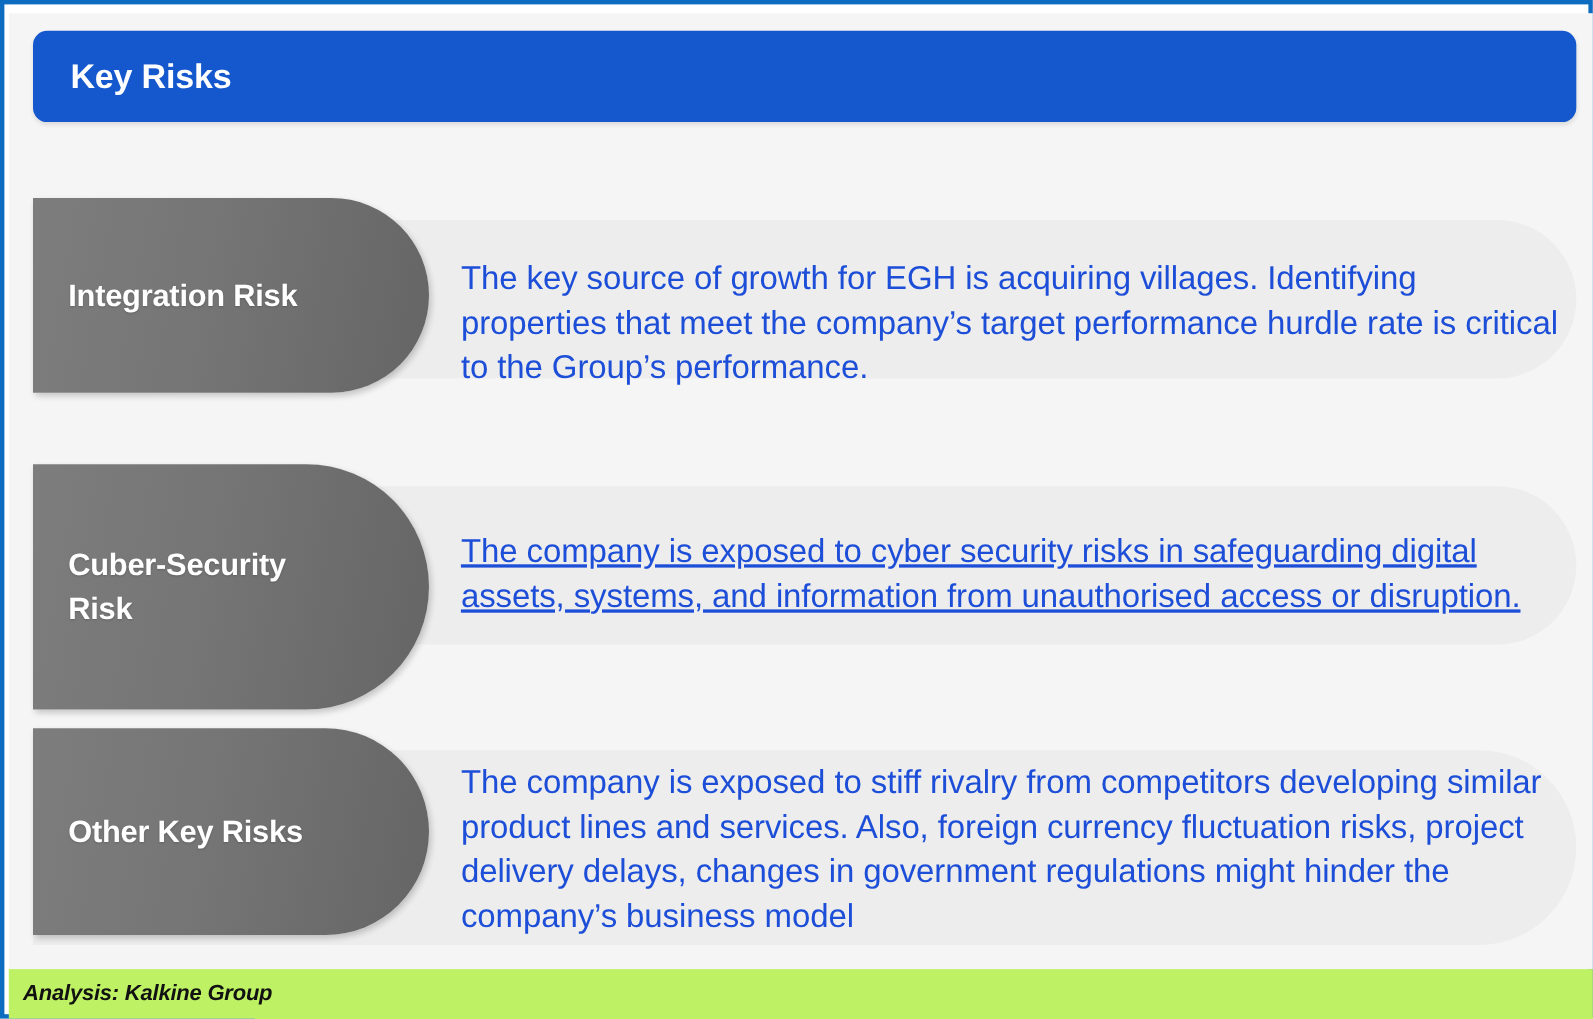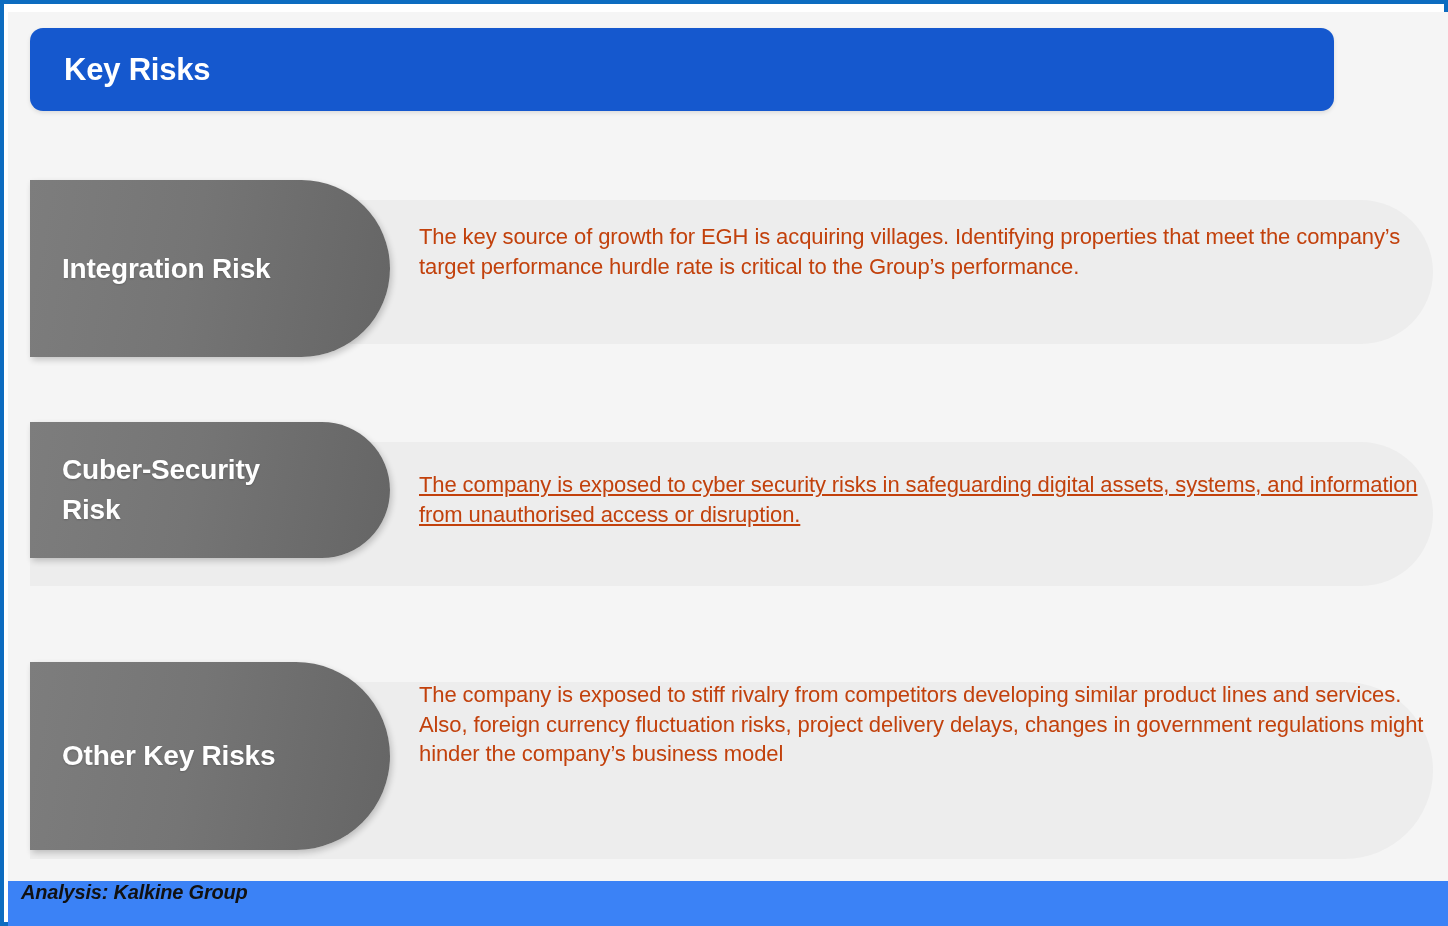--- a/index.html
+++ b/index.html
@@ -33,21 +33,21 @@
     width: 1440px;
     height: 869px;
     background: #f5f5f5;
   }
 
   
   #header-bar {
     position: absolute;
     left: 22px;
     top: 16px;
-    width: 1304px;
+    width: 1403px;
     height: 83px;
     background: #1558ce;
     border-radius: 13px;
     box-shadow: 0 2px 4px rgba(0,0,0,0.10);
     display: flex;
     align-items: center;
   }
   #header-title {
     color: #ffffff;
     font-size: 31px;
@@ -87,51 +87,53 @@
     color: #ffffff;
     font-size: 28px;
     font-weight: 700;
     line-height: 1.42;
     letter-spacing: -0.2px;
     text-shadow: 0 1px 2px rgba(0,0,0,0.18);
   }
   .row-text {
     position: absolute;
     left: 411px;
-    color: #c2410c;
-    font-size: 22px;
+    color: #1d4ed8;
+    font-size: 30px;
     line-height: 1.35;
     letter-spacing: -0.1px;
+    margin-top: 12px;
   }
 
   
   #row-1 { top: 168px; }
   #row-1 .row-band { top: 20px; width: 1403px; height: 144px; }
   #row-1 .row-pill { height: 177px; }
   #row-1 .row-text { top: 42px; width: 1000px; }
 
   #row-2 { top: 410px; }
   #row-2 .row-band { top: 20px; width: 1403px; height: 144px; }
-  #row-2 .row-pill { height: 136px; }
+  #row-2 .row-pill { height: 223px; }
   #row-2 .row-text { top: 48px; width: 1000px; text-decoration: underline; }
 
   #row-3 { top: 650px; }
   #row-3 .row-band { top: 20px; width: 1403px; height: 177px; }
   #row-3 .row-pill { height: 188px; }
   #row-3 .row-text { top: 18px; width: 1005px; }
 
   
   #footer {
     position: absolute;
     left: 4px;
     top: 877px;
     width: 1440px;
     height: 45px;
-    background: #3b82f6;
+    background: #bef264;
     display: flex;
+    align-items: center;
   }
   #footer-caption {
     padding-left: 13px;
     font-size: 20px;
     font-weight: 700;
     font-style: italic;
     color: #111111;
     letter-spacing: -0.2px;
   }
 </style>

